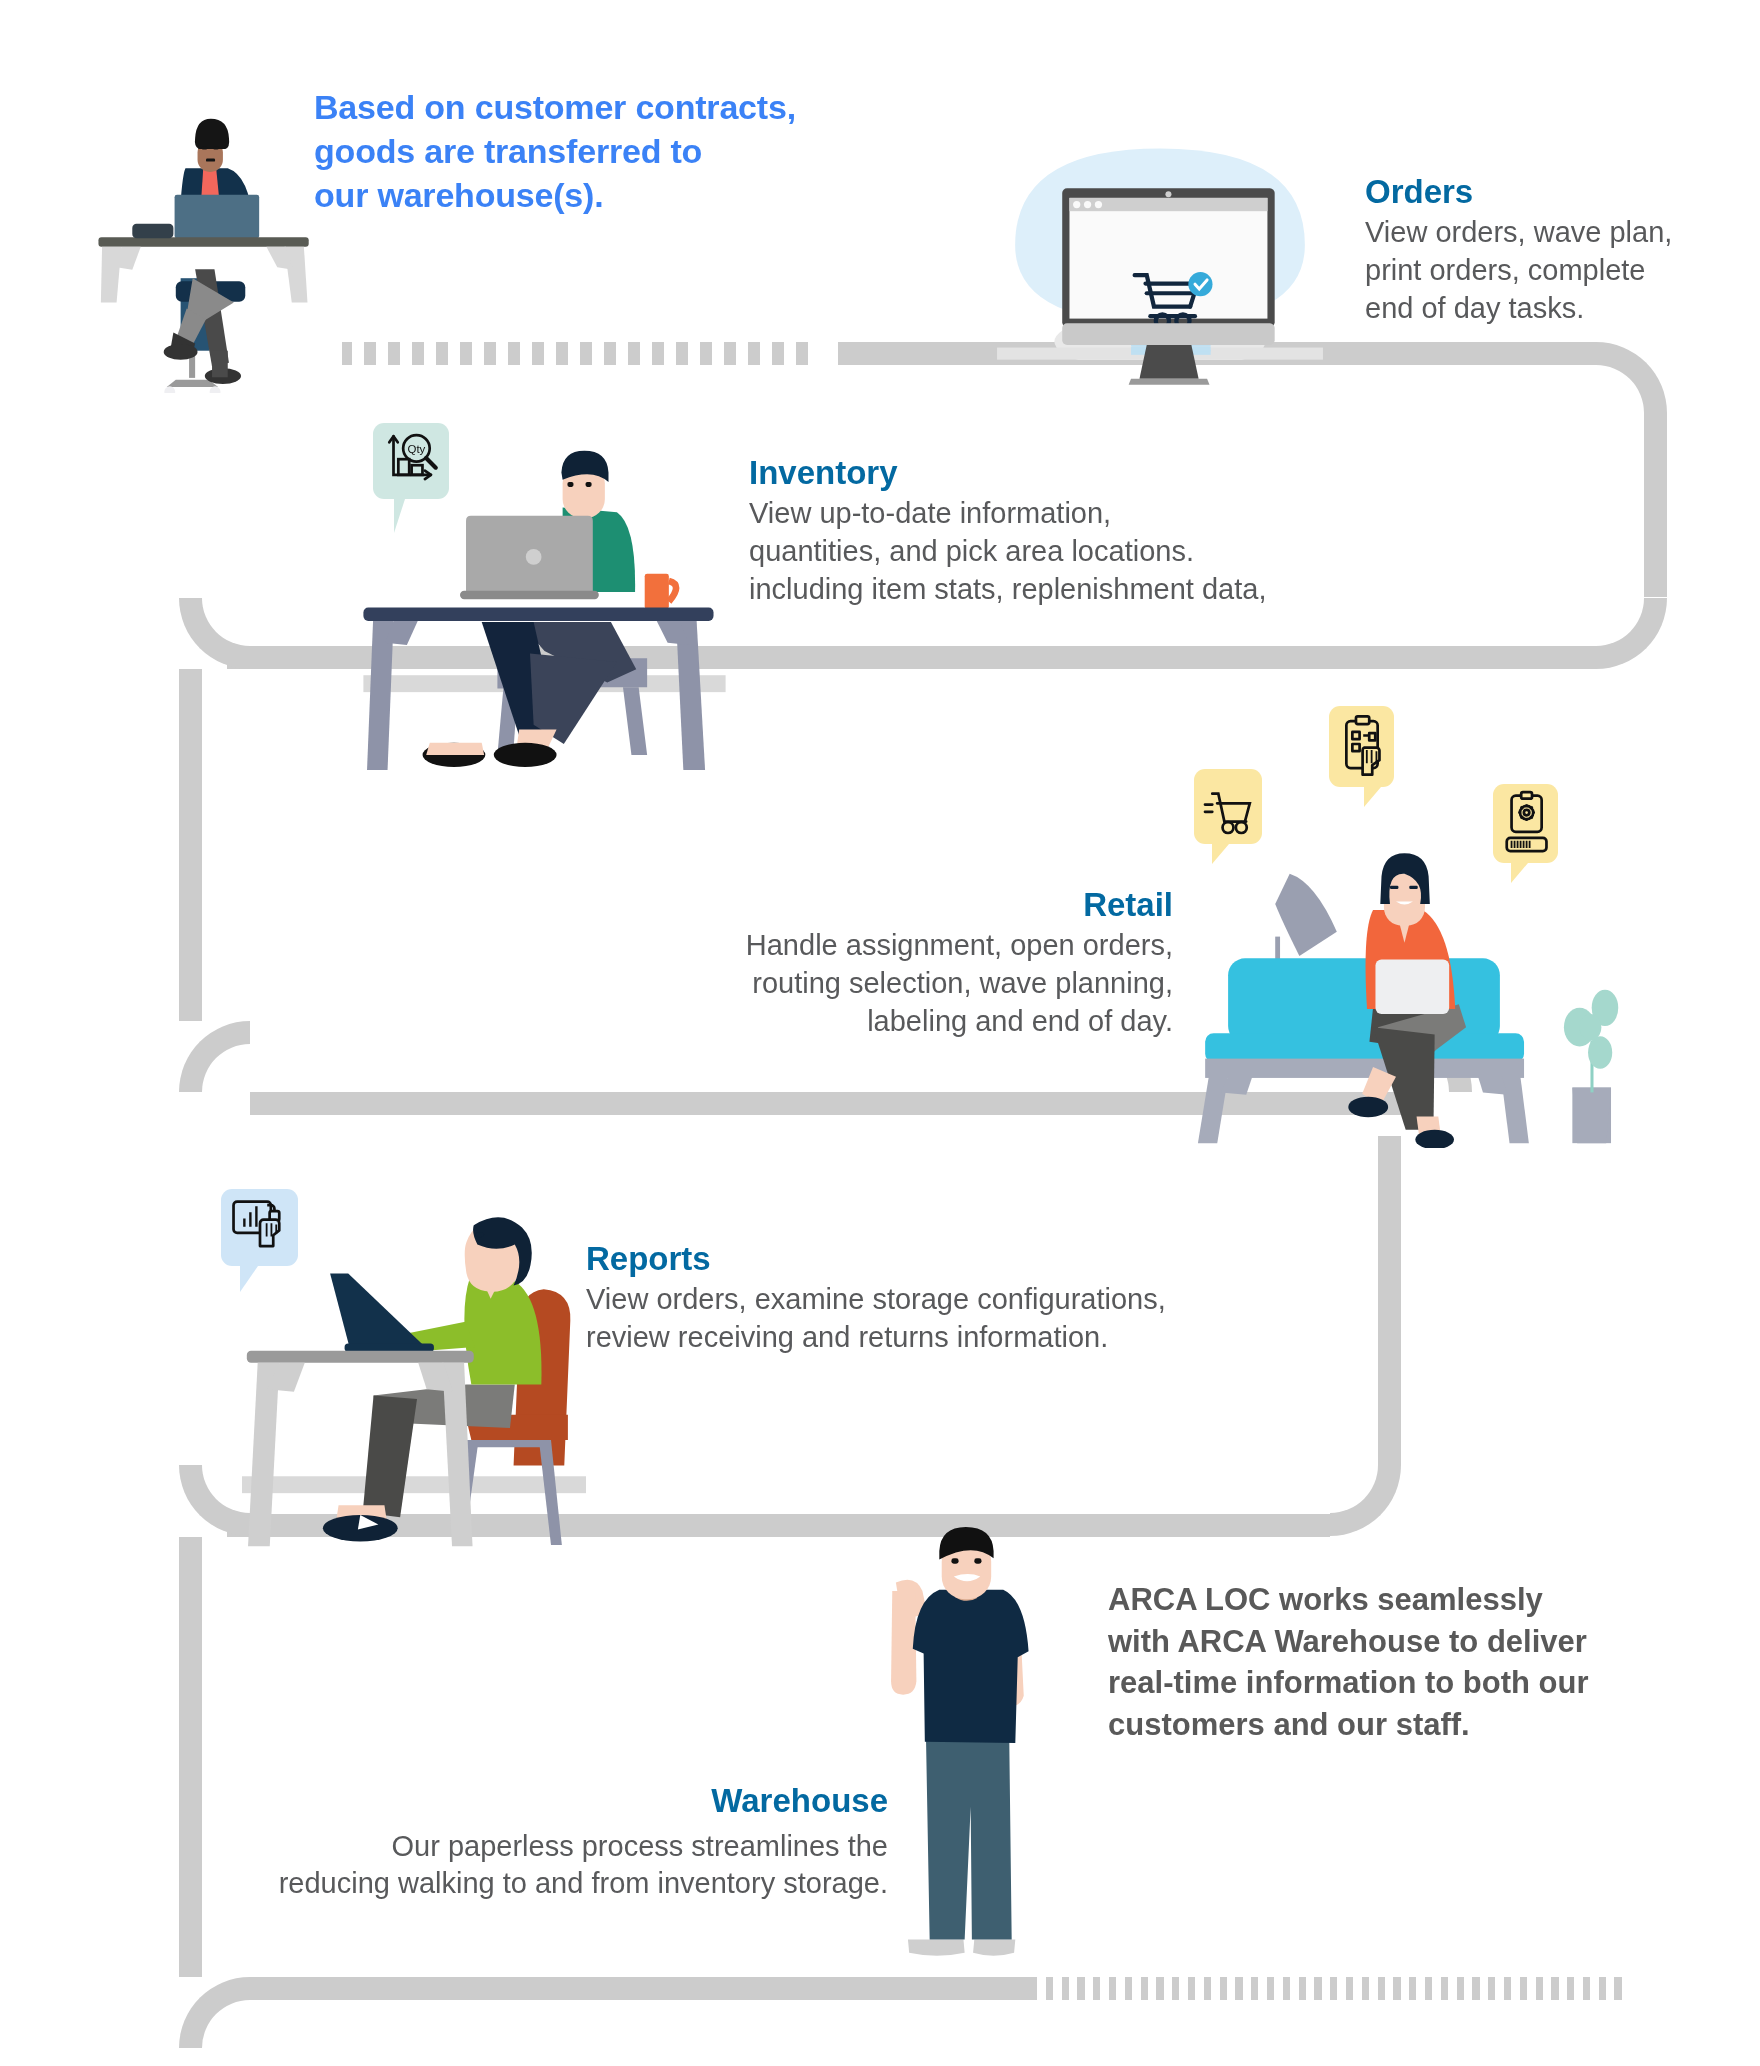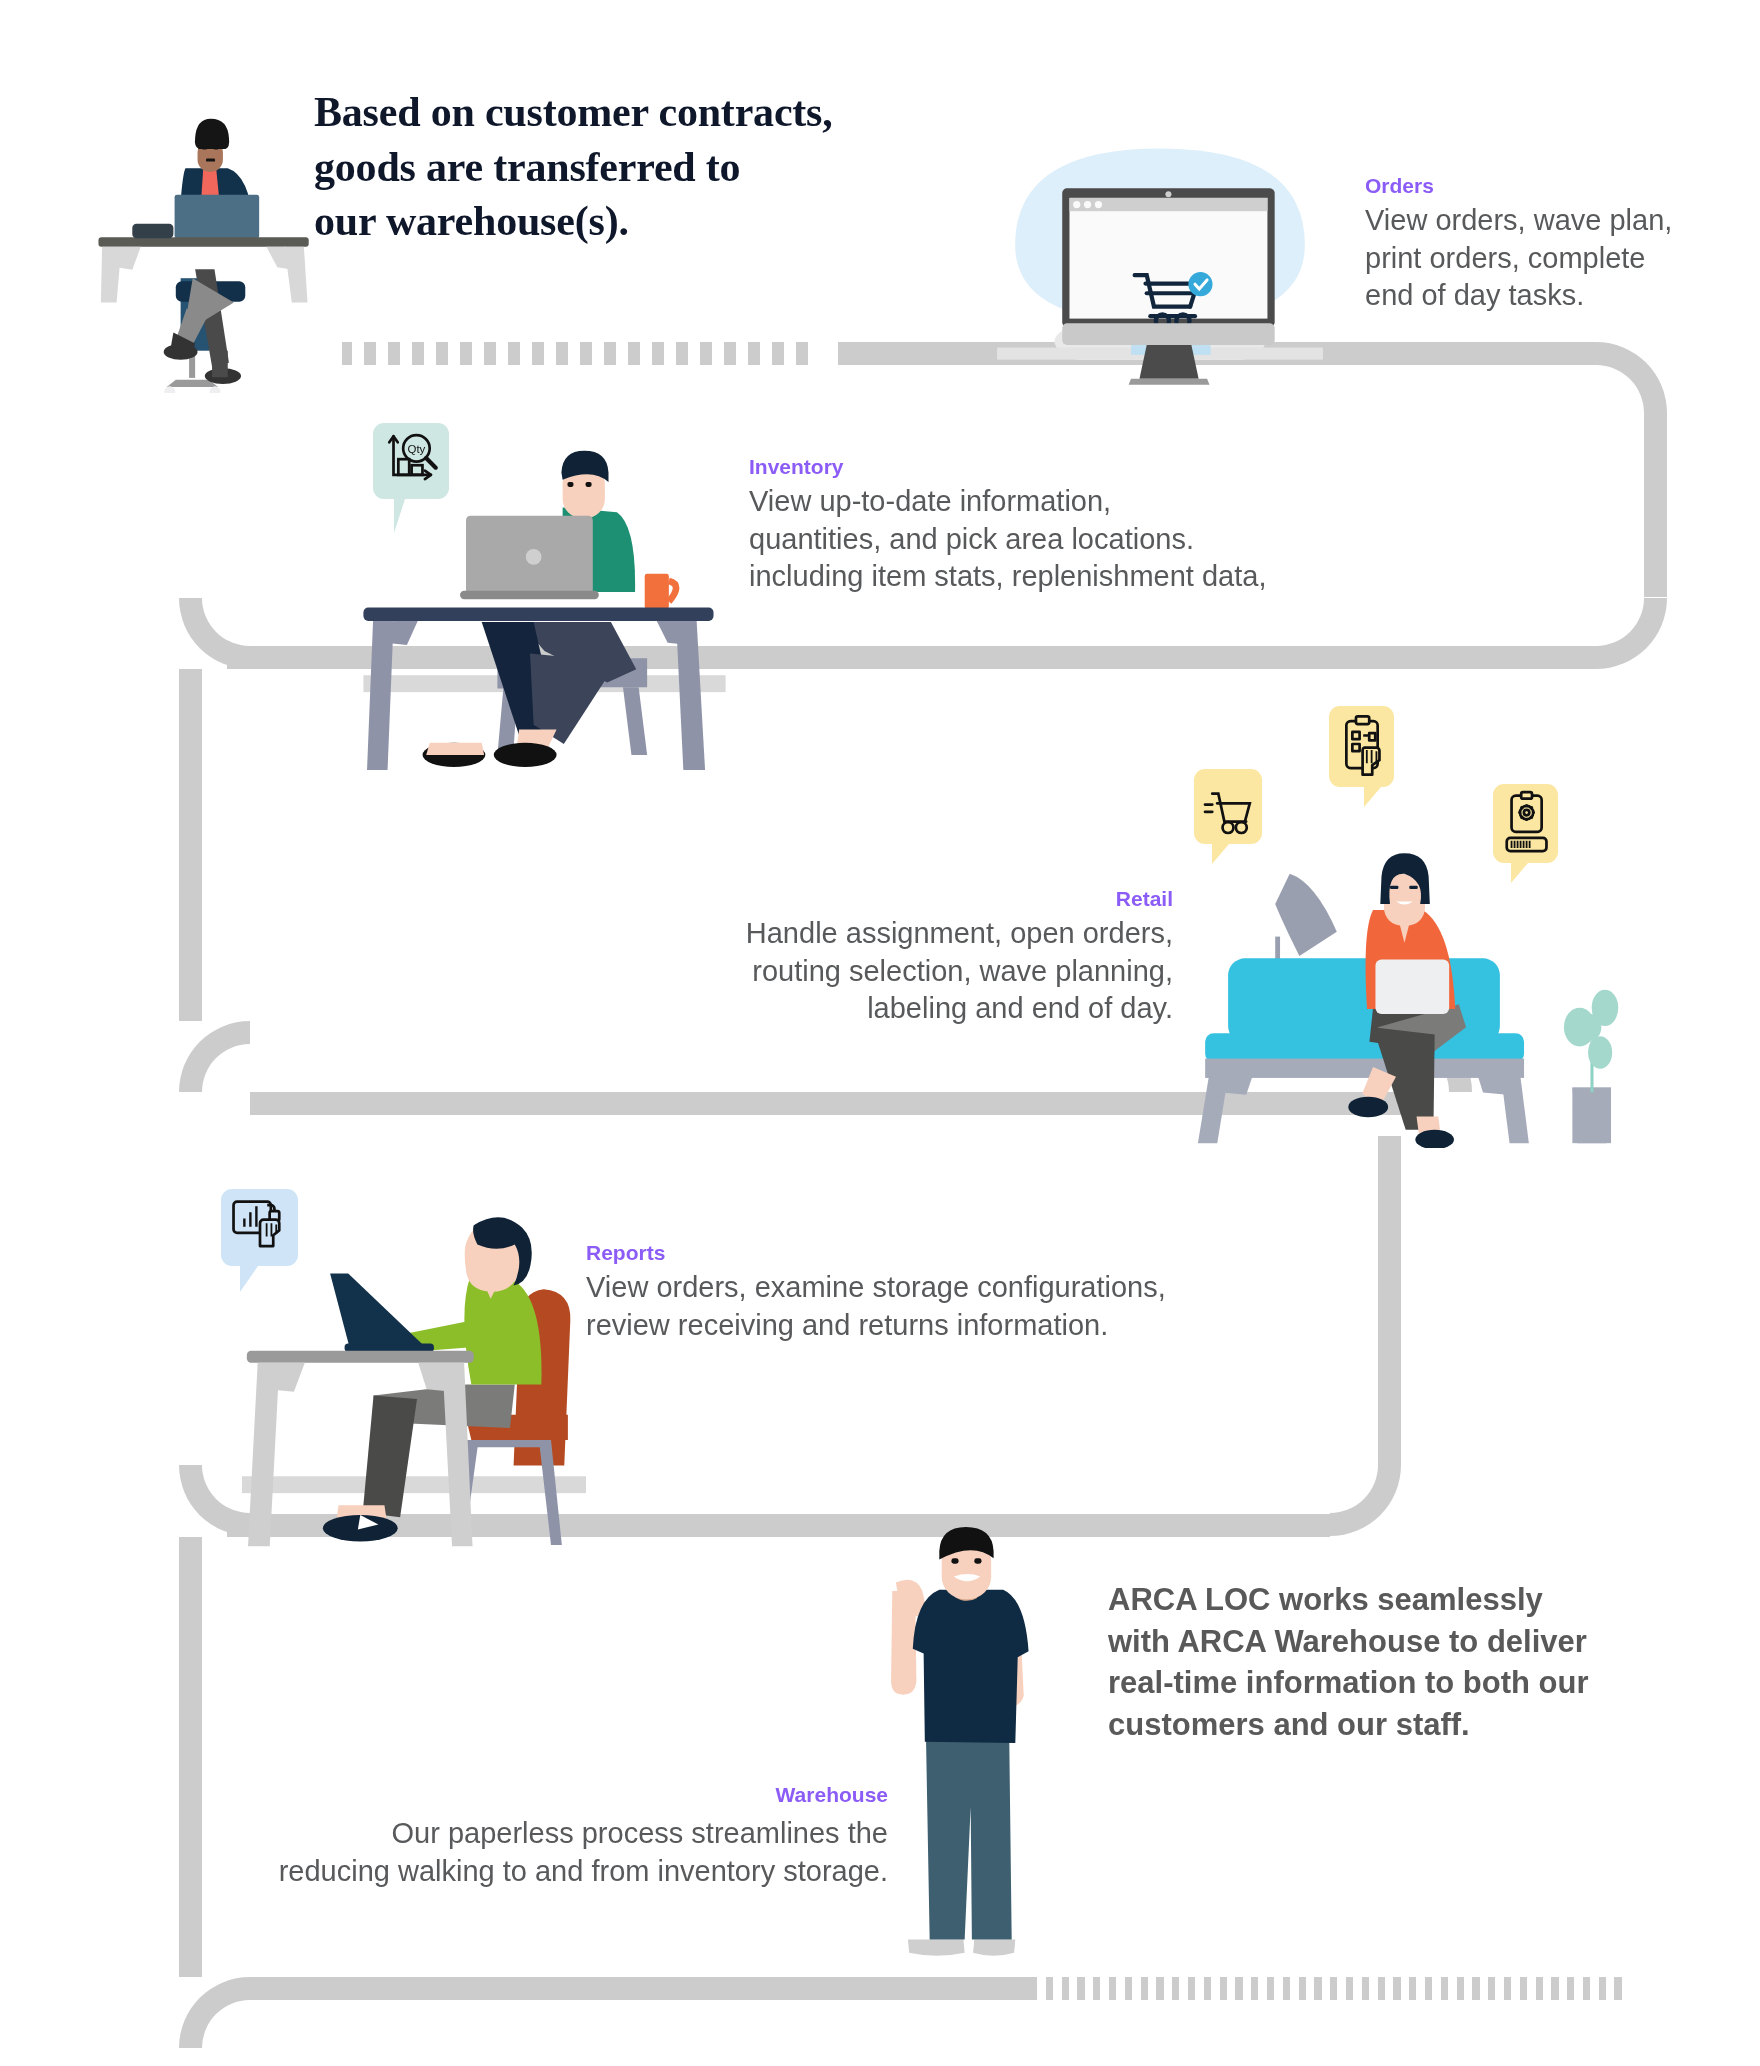--- a/index.html
+++ b/index.html
@@ -6,25 +6,24 @@
   html,body { background:#ffffff; }
   body {
     width:1761px; height:2066px; position:relative; overflow:hidden;
     font-family:"Liberation Sans", sans-serif;
   }
   #stage { position:absolute; inset:0; }
 
   
   .blk { position:absolute; }
   .intro-head {
-    font-weight:bold; color:#0f172a; font-size:42px; line-height:1.30;
+    font-weight:bold; color:#3b82f6; font-size:34px; line-height:1.30;
     letter-spacing:-0.2px;
-    font-family:Liberation Serif, serif;
   }
-  .sec-title { font-weight:bold; font-size:21px; line-height:1.05; color:#8b5cf6; }
+  .sec-title { font-weight:bold; font-size:33px; line-height:1.05; color:#0369a1; }
   .sec-body  { font-size:29px; line-height:1.30; color:#58595b; }
   .right     { text-align:right; }
   .bold-note {
     font-weight:bold; color:#595959; font-size:31px; line-height:1.34;
   }
 
   
   .ribbon { position:absolute; background:#cccccc; }
   .rb-h { height:23px; }
   .rb-v { width:23px; }

